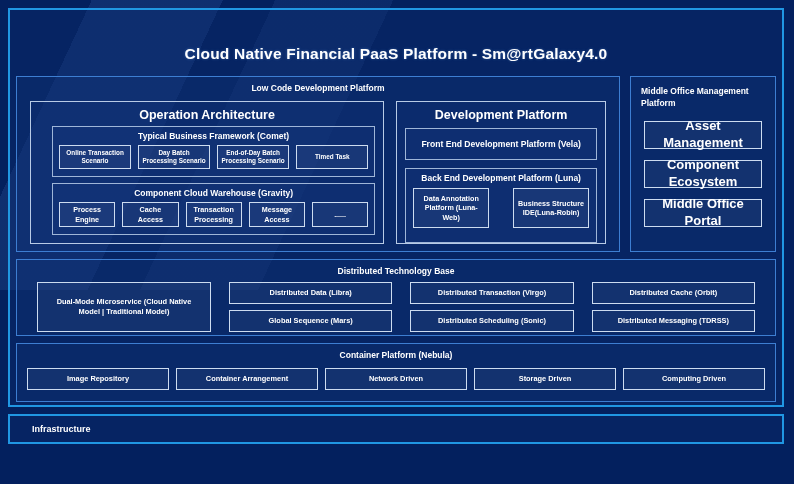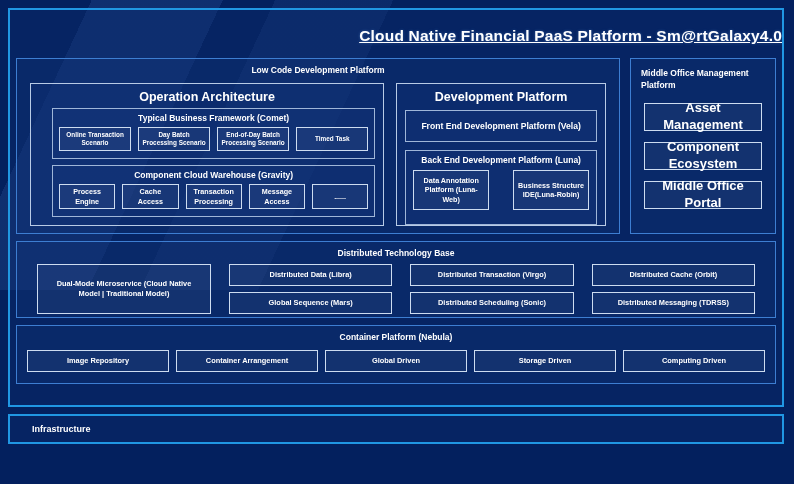--- a/index.html
+++ b/index.html
@@ -19,27 +19,26 @@
       linear-gradient(115deg, transparent 42%, rgba(70,115,195,0.12) 42%, rgba(70,115,195,0.12) 60%, transparent 60%);
     pointer-events:none;
   }
 
   .main-box {
     position:absolute; left:8px; top:8px; width:776px; height:399px;
     border:2px solid #2097e3;
     background:rgba(13,45,110,0.35);
   }
   .page-title {
-    text-align:right;
+    text-align:center;
     font-size:15.5px;
     font-weight:700;
     letter-spacing:.2px;
-    margin-top:17px;
+    margin-top:35px;
     text-shadow:0 0 3px rgba(120,180,255,.35);
-    text-decoration:underline;
   }
 
   .top-row {
     display:flex;
     gap:10px;
     margin:13px 6px 0 6px;
     height:176px;
   }
   .section {
     border:1px solid #3d7ed2;
@@ -244,21 +243,21 @@
         <div class="leaf dist-leaf">Distributed Messaging (TDRSS)</div>
       </div>
     </div>
   </div>
 
   <div class="section container-plat">
     <div class="section-head">Container Platform (Nebula)</div>
     <div class="cp-row">
       <div class="leaf cp-leaf">Image Repository</div>
       <div class="leaf cp-leaf">Container Arrangement</div>
-      <div class="leaf cp-leaf">Global Driven</div>
+      <div class="leaf cp-leaf">Network Driven</div>
       <div class="leaf cp-leaf">Storage Driven</div>
       <div class="leaf cp-leaf">Computing Driven</div>
     </div>
   </div>
 
 </div>
 
 <div class="infra-box">
   <div class="infra-label">Infrastructure</div>
 </div>

